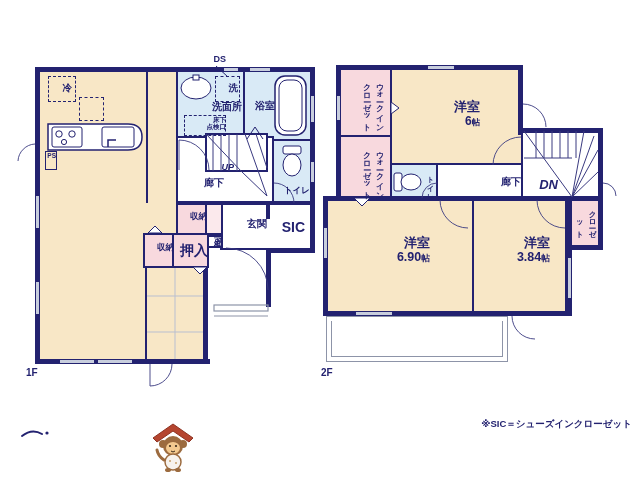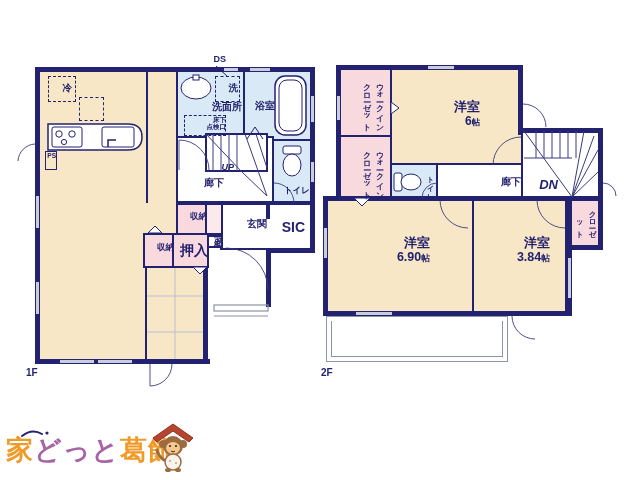--- a/index.html
+++ b/index.html
@@ -242,28 +242,26 @@
   <div class="lbl" style="left:370px;top:236px;width:60px;font-size:13px;">
     <span>洋室</span><br>
     <span style="font-size:12.5px;"><span>6.90</span><span class="unit">帖</span></span>
   </div>
   <div class="lbl" style="left:490px;top:236px;width:60px;font-size:13px;">
     <span>洋室</span><br>
     <span style="font-size:12.5px;"><span>3.84</span><span class="unit">帖</span></span>
   </div>
   <div class="lbl" style="left:321px;top:368px;width:22px;font-size:10px;font-weight:600;text-align:left;">2F</div>
 
+  <div class="note" style="left:430px;top:418px;width:202px;text-align:right;">※SIC＝シューズインクローゼット</div>
 
   <svg class="overlay" width="60" height="14" viewBox="0 0 60 14" style="left:18px;top:426px;width:60px;height:14px;">
     <path d="M4,10 Q14,2 24,8" stroke="#232270" stroke-width="2" fill="none" stroke-linecap="round"></path>
     <circle cx="29" cy="7" r="1.6" fill="#232270"></circle>
   </svg>
-  <div class="logo">
-    <span style="color:var(--orange);">家</span><span style="color:var(--purple);">どっと</span><span style="color:var(--orange);">葛飾</span>
-  </div>
   <svg class="overlay" width="46" height="54" viewBox="0 0 46 54" style="left:150px;top:418px;width:46px;height:54px;z-index:6;">
 
     <path d="M3,20 L23,6 L43,20 L39,24 L23,13 L7,24 Z" fill="#b5452f" stroke="#8e3322" stroke-width="1"></path>
 
     <circle cx="13" cy="26" r="4" fill="#9c6b3f"></circle>
     <circle cx="33" cy="26" r="4" fill="#9c6b3f"></circle>
 
     <circle cx="23" cy="28" r="10" fill="#9c6b3f"></circle>
     <ellipse cx="23" cy="30" rx="7" ry="6" fill="#f3c98f"></ellipse>
     <circle cx="20" cy="28" r="1.1" fill="#3a2a1a"></circle>

